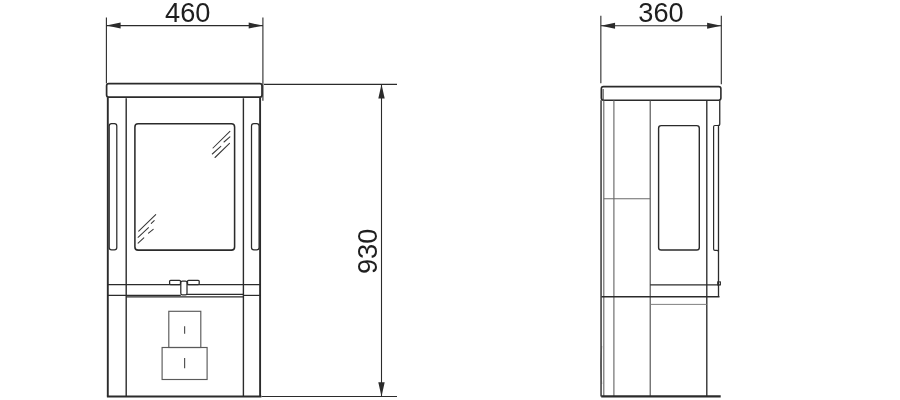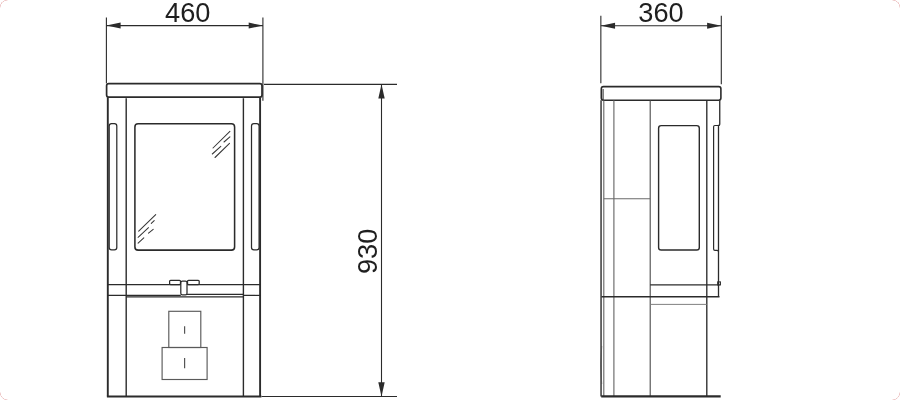--- a/index.html
+++ b/index.html
@@ -1,16 +1,16 @@
 <!DOCTYPE html>
 <html><head>
 <meta charset="utf-8">
 <style>
   html,body{margin:0;padding:0;background:#ffffff;}
-  .wrap{width:900px;height:400px;position:relative;background:#b91c1c;overflow:hidden;border-radius:8px;}
+  .wrap{width:900px;height:400px;position:relative;background:#b91c1c;overflow:hidden;}
   svg{display:block;}
   text{font-family:"Liberation Sans", sans-serif;fill:#1f1f1f;}
 </style>
 </head>
 <body>
 <div class="wrap">
 <svg width="900" height="400" viewBox="0 0 900 400">
 
   <rect x="0" y="0" width="900" height="400" fill="#ffffff"></rect>
 

